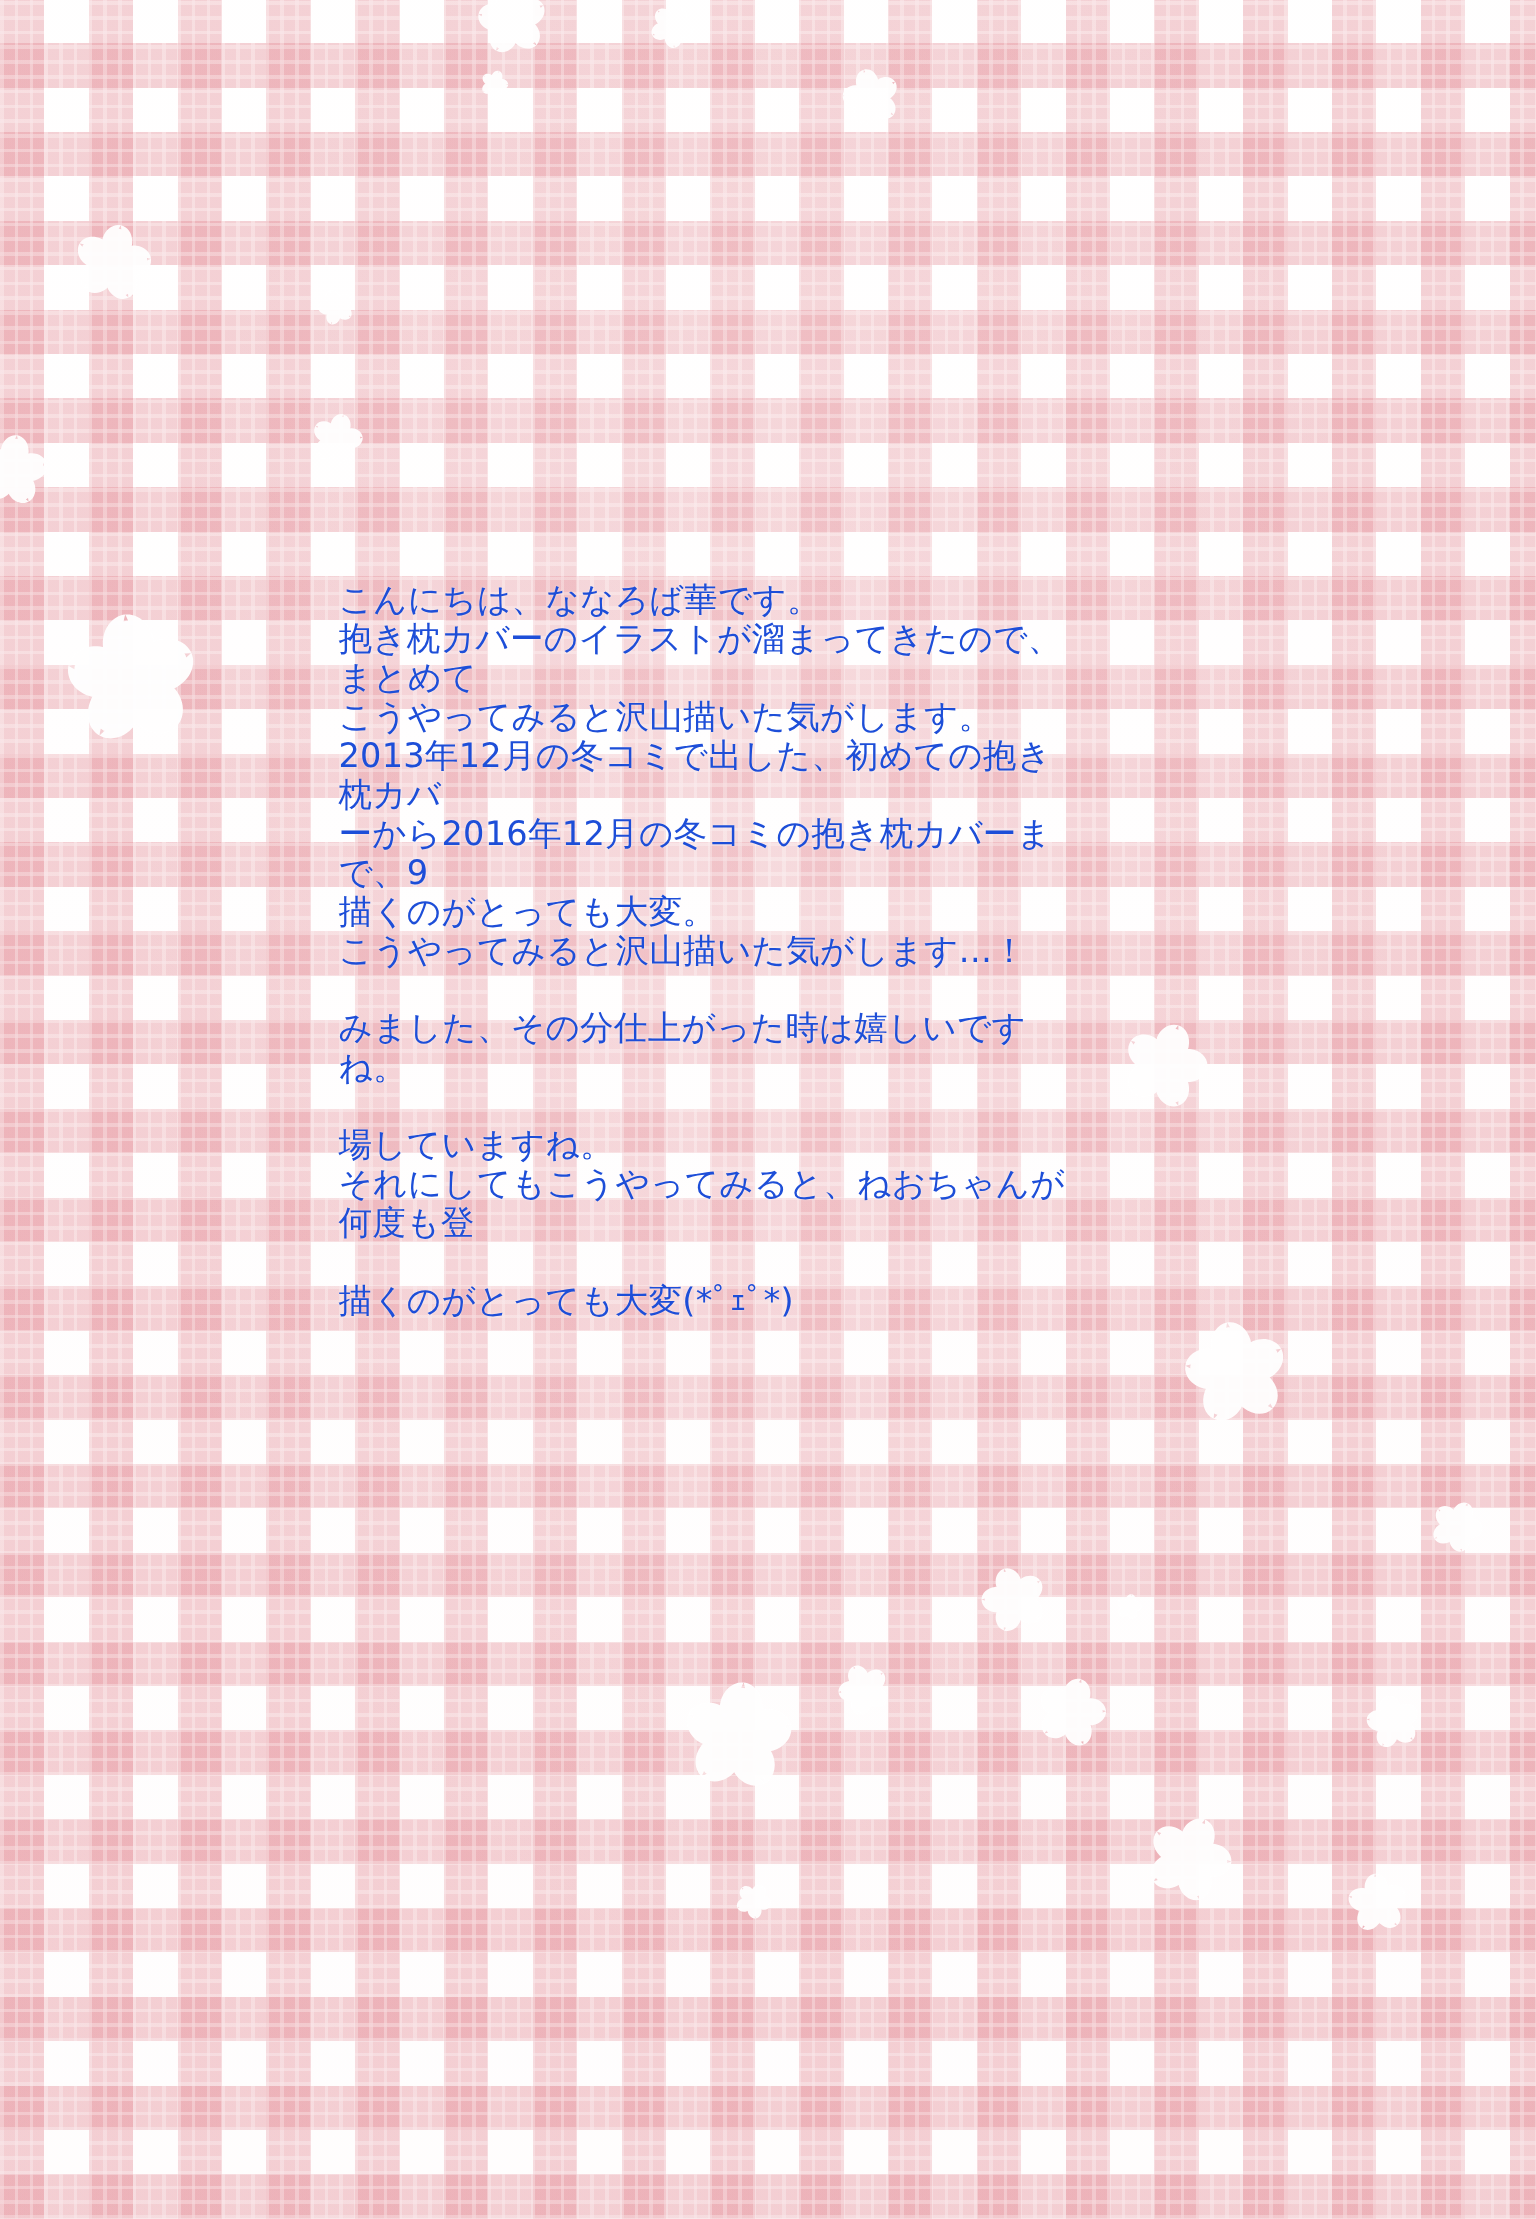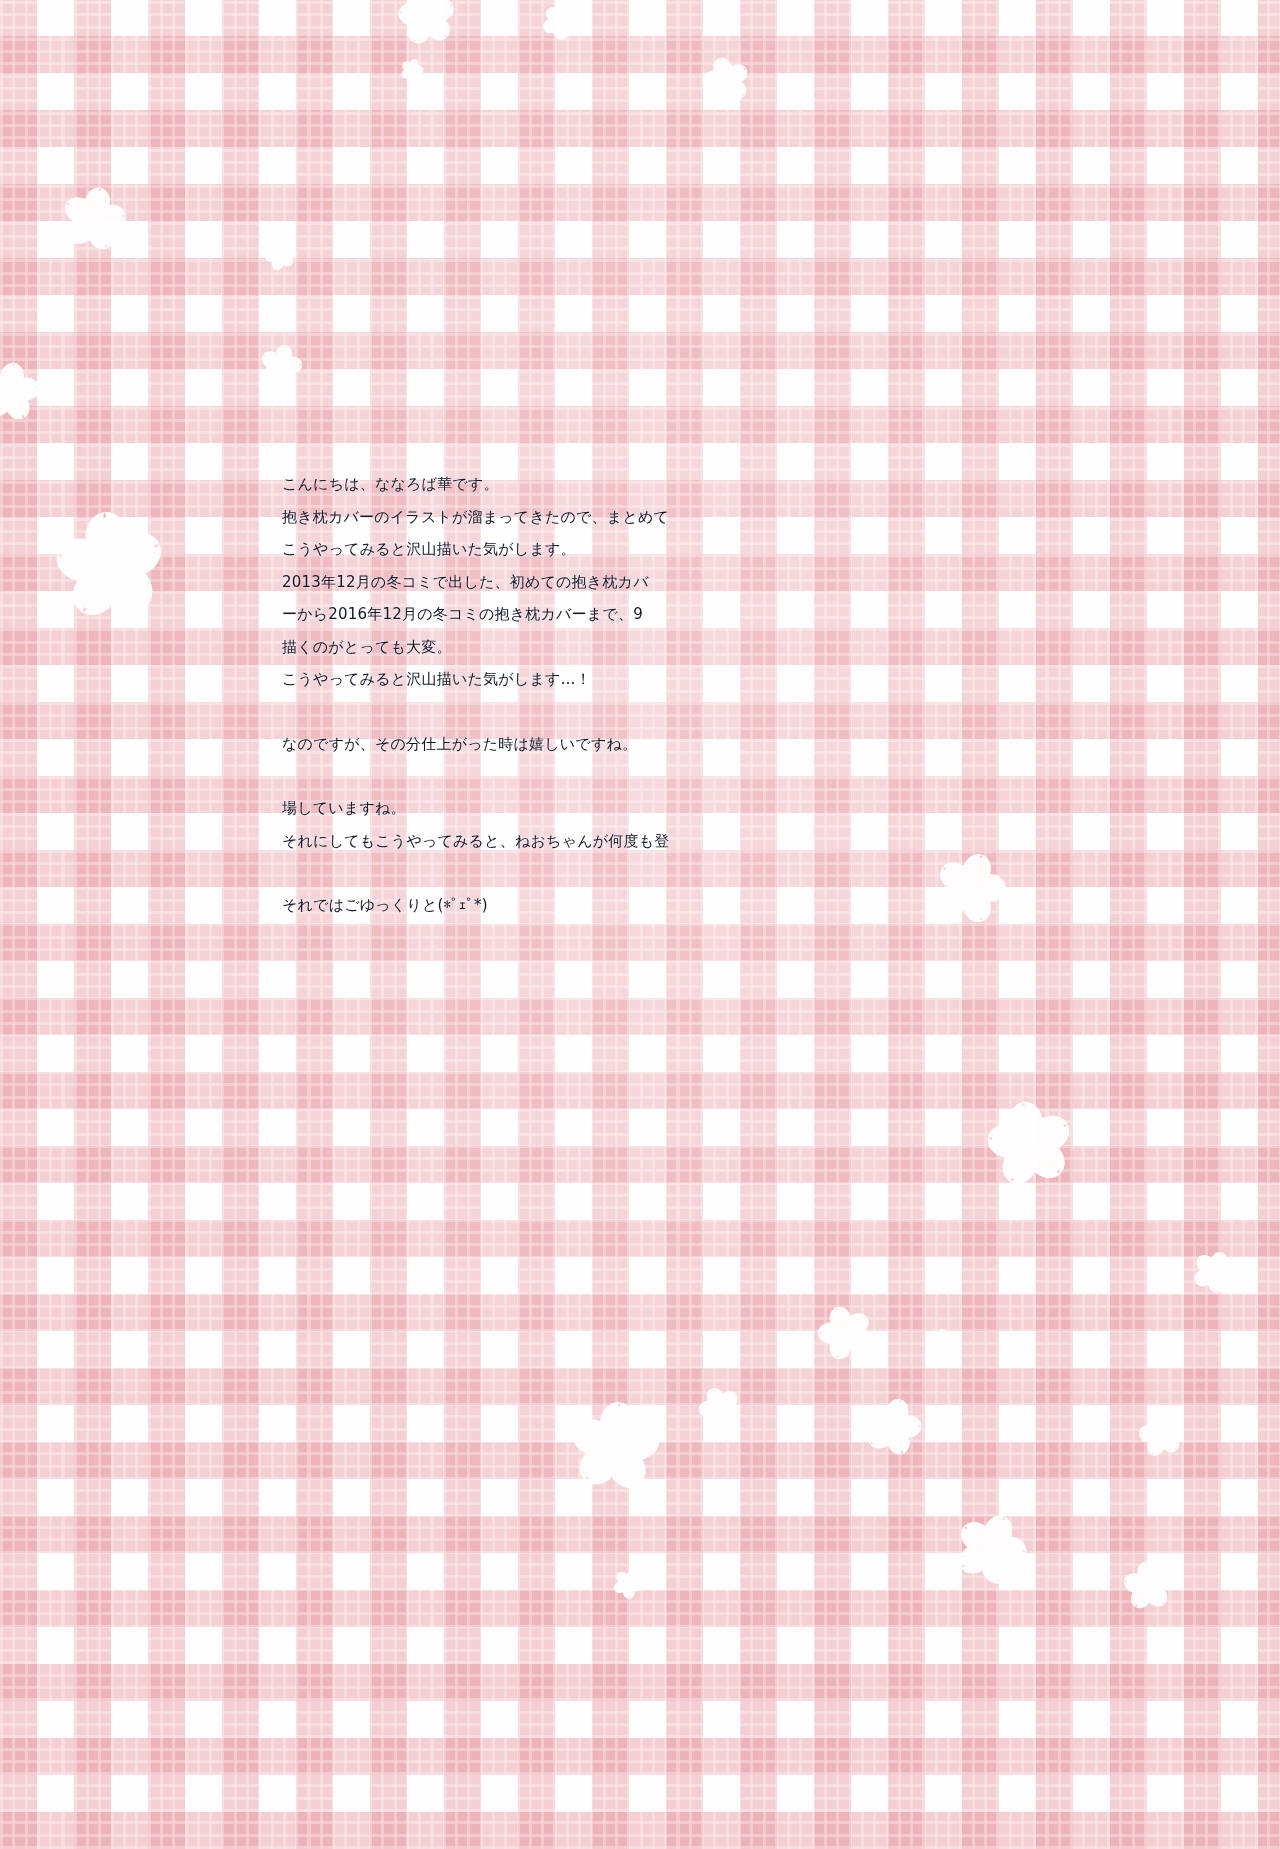--- a/index.html
+++ b/index.html
@@ -60,24 +60,24 @@
   .sakura {
     position: absolute;
     transform-origin: 50% 50%;
   }
   .sakura svg { display: block; }
 
   
   .text-block {
     position: absolute;
     left: 282px;
-    top: 468px;
+    top: 484px;
     width: 610px;
-    color: #0f172a;
-    font-size: 15px;
+    color: #1d4ed8;
+    font-size: 28px;
     line-height: 32.5px;
     letter-spacing: .2px;
     font-family: "DejaVu Sans", sans-serif;
     text-shadow: 0 0 2px rgba(255,255,255,0.55);
   }
   .para { margin: 0 0 0 0; }
   .para + .para { margin-top: 32px; }
   .line { white-space: pre-wrap; }
 </style>
 </head>
@@ -621,24 +621,24 @@
       <div class="para">
         <div class="line">こんにちは、ななろば華です。</div>
         <div class="line">抱き枕カバーのイラストが溜まってきたので、まとめて</div>
         <div class="line">こうやってみると沢山描いた気がします。</div>
         <div class="line">2013年12月の冬コミで出した、初めての抱き枕カバ</div>
         <div class="line">ーから2016年12月の冬コミの抱き枕カバーまで、9</div>
         <div class="line">描くのがとっても大変。</div>
         <div class="line">こうやってみると沢山描いた気がします…！</div>
       </div>
       <div class="para">
-        <div class="line">なのですが、その分仕上がった時は嬉しいですね。</div>
+        <div class="line">みました、その分仕上がった時は嬉しいですね。</div>
       </div>
       <div class="para">
         <div class="line">場していますね。</div>
         <div class="line">それにしてもこうやってみると、ねおちゃんが何度も登</div>
       </div>
       <div class="para">
-        <div class="line">それではごゆっくりと(*ﾟｪﾟ*)</div>
+        <div class="line">描くのがとっても大変(*ﾟｪﾟ*)</div>
       </div>
     </div>
 
 </div>
 
 </body></html>

